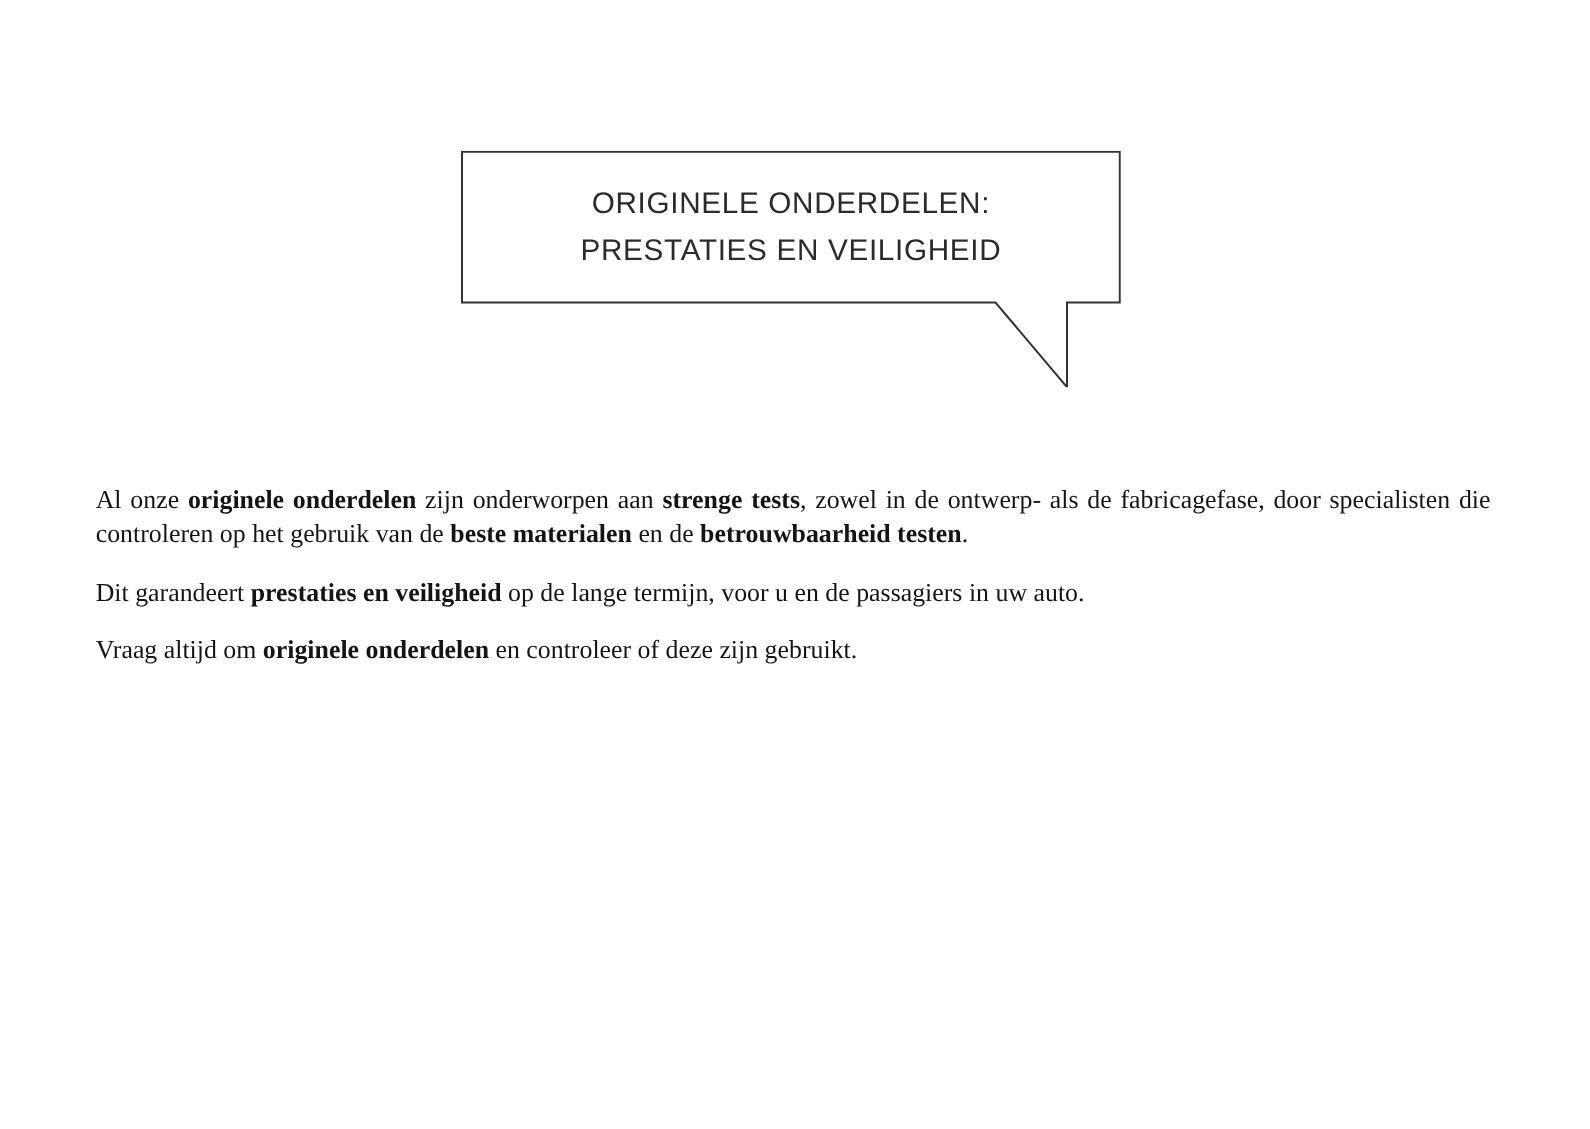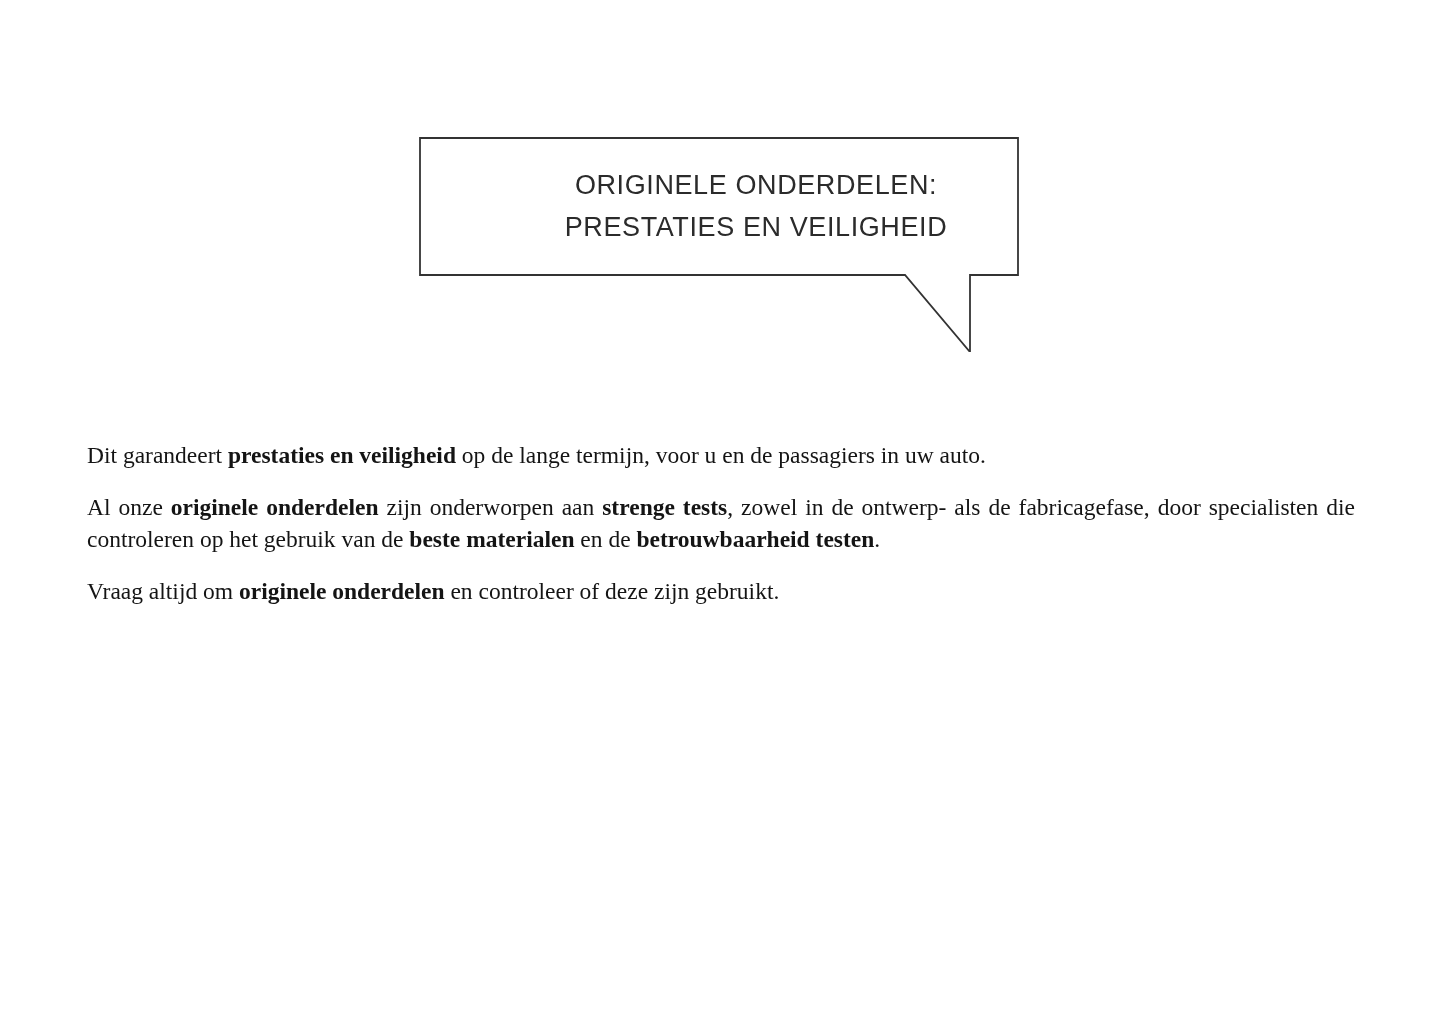--- a/index.html
+++ b/index.html
@@ -40,21 +40,20 @@
     align-items: center;
     justify-content: center;
     gap: 11px;
     font-family: "Liberation Sans", sans-serif;
     font-size: 27px;
     letter-spacing: 0.6px;
     color: #2b2b2b;
     text-align: center;
     line-height: 1.15;
     pointer-events: none;
-    margin-left: 37px;
   }
 
   
   .copy {
     position: absolute;
     left: 87px;
     top: 440px;
     width: 1268px;
   }
   .para {
@@ -82,16 +81,16 @@
   <svg class="bubble-svg" viewBox="0 0 600 215" xmlns="http://www.w3.org/2000/svg">
     <path d="M1 1 H599 V138 H551 V215 L486 138 H1 Z" fill="#ffffff" stroke="#333333" stroke-width="1.8" stroke-linejoin="miter"></path>
   </svg>
   <div class="bubble-text">
     <div>ORIGINELE ONDERDELEN:</div>
     <div>PRESTATIES EN VEILIGHEID</div>
   </div>
 </div>
 
 <div class="copy">
+  <p class="para justified">Al onze <b>originele onderdelen</b> zijn onderworpen aan <b>strenge tests</b>, zowel in de ontwerp- als de fabricagefase, door specialisten die controleren op het gebruik van de <b>beste materialen</b> en de <b>betrouwbaarheid testen</b>.</p>
   <p class="para">Dit garandeert <b>prestaties en veiligheid</b> op de lange termijn, voor u en de passagiers in uw auto.</p>
-  <p class="para justified">Al onze <b>originele onderdelen</b> zijn onderworpen aan <b>strenge tests</b>, zowel in de ontwerp- als de fabricagefase, door specialisten die controleren op het gebruik van de <b>beste materialen</b> en de <b>betrouwbaarheid testen</b>.</p>
   <p class="para">Vraag altijd om <b>originele onderdelen</b> en controleer of deze zijn gebruikt.</p>
 </div>
 
 </body></html>

